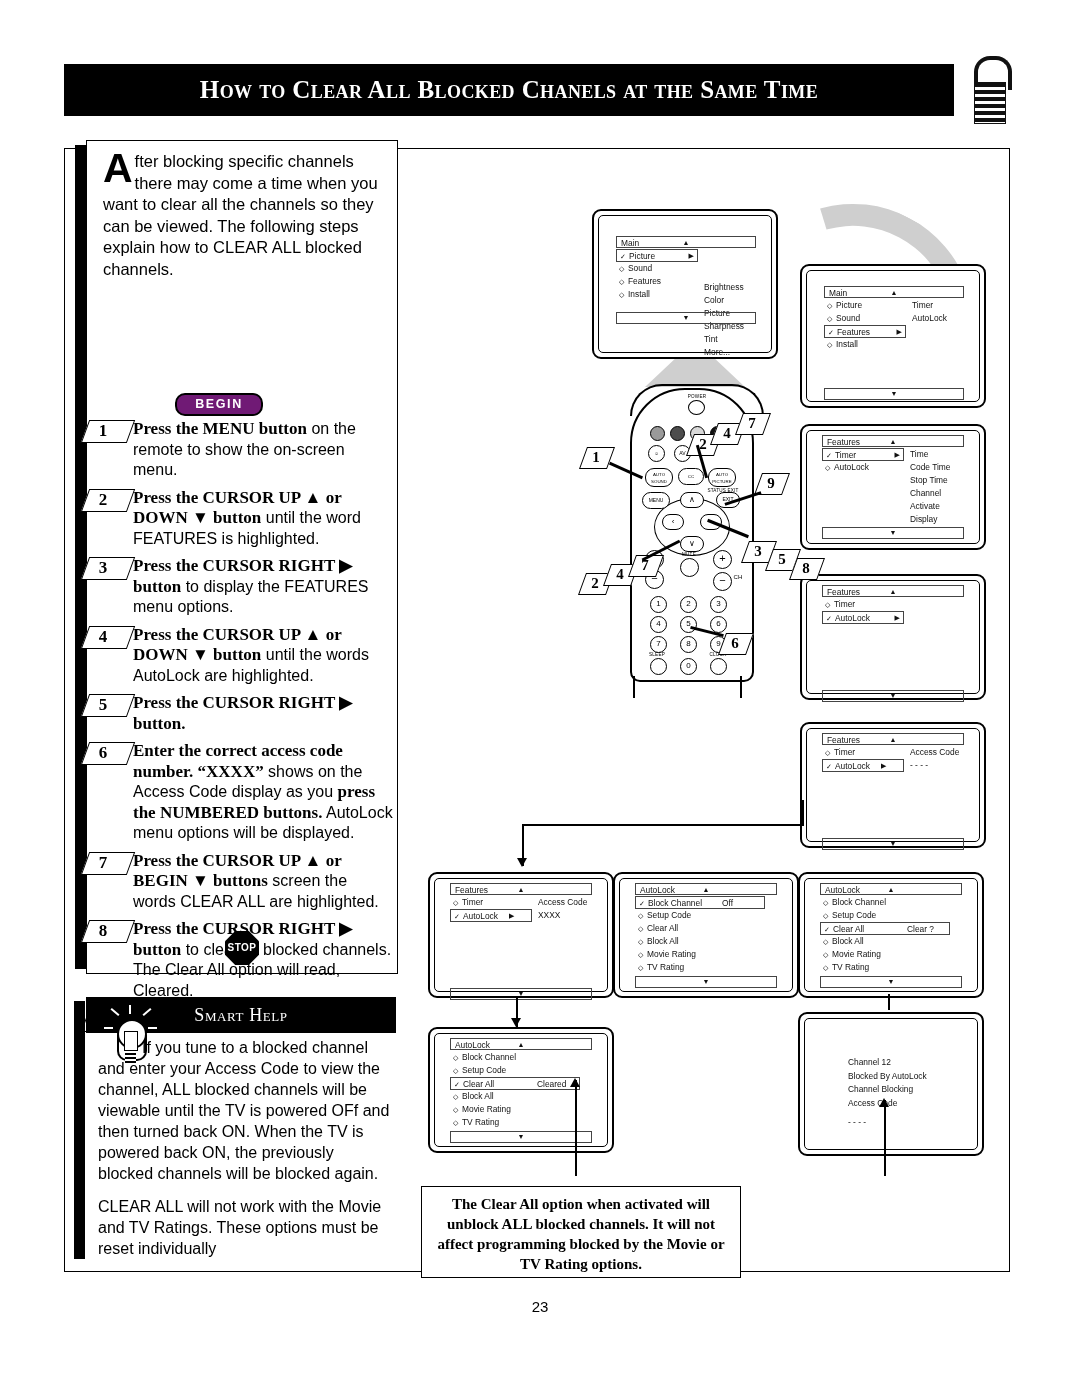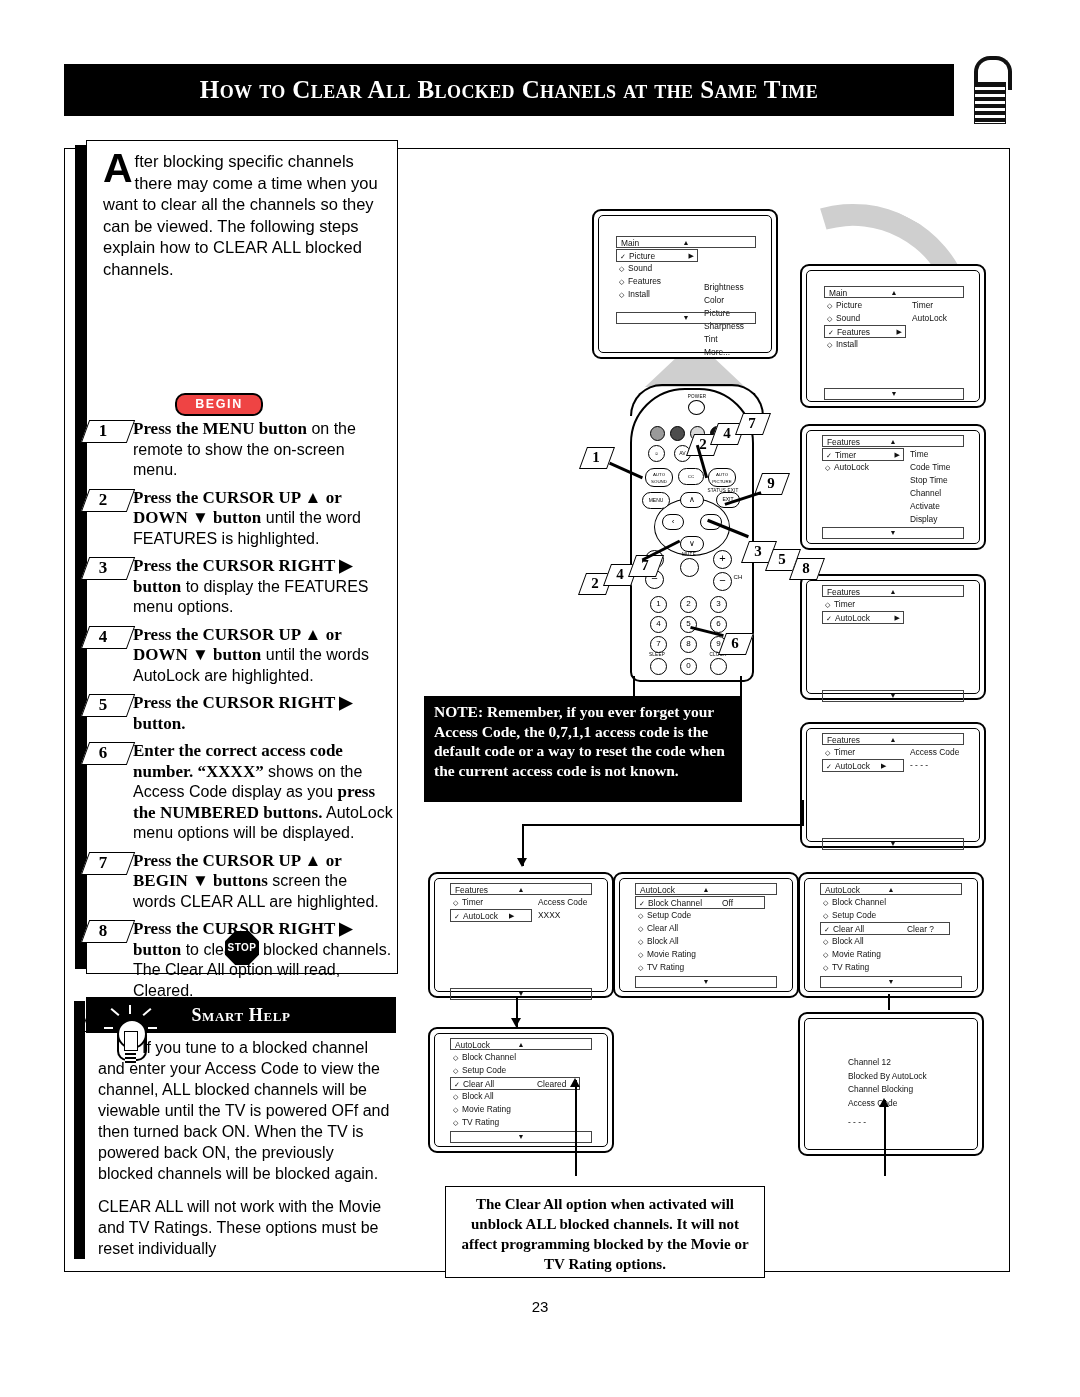--- a/index.html
+++ b/index.html
@@ -19,39 +19,39 @@
 
   
   .outerframe{position:absolute;left:64px;top:148px;width:944px;height:1122px;border:1.5px solid #000;}
 
   
   .leftpanel{position:absolute;left:86px;top:140px;width:310px;height:832px;border:1.5px solid #000;background:#fff;}
   .leftpanel .spine{position:absolute;left:-12px;top:4px;width:11px;height:824px;background:#000;}
   .intro{position:absolute;left:16px;top:10px;width:286px;font-size:16.5px;line-height:21.5px;}
   .dropcap{float:left;font-size:41px;line-height:35px;font-weight:bold;padding-right:2px;font-family:"Liberation Sans",sans-serif;}
   .beginbadge{position:absolute;left:88px;top:252px;width:84px;height:19px;border:2.5px solid #000;border-radius:10px;
-     background:#ef4444;color:#fff;font-size:12.5px;font-weight:bold;letter-spacing:1.6px;text-align:center;line-height:19px;}
+     background:#701a75;color:#fff;font-size:12.5px;font-weight:bold;letter-spacing:1.6px;text-align:center;line-height:19px;}
   .steps{position:absolute;left:14px;top:278px;width:292px;}
   .step{position:relative;margin-bottom:7px;padding-left:32px;font-size:16px;line-height:20.5px;}
   .stepnum{position:absolute;left:-16px;top:1px;width:44px;height:21px;}
   .stepnum .dia{position:absolute;left:0;top:0;width:44px;height:21px;border:1.6px solid #000;background:#fff;
      transform:skewX(-20deg);}
   .stepnum .n{position:absolute;left:0;top:0;width:36px;height:21px;line-height:21px;text-align:center;
      font-family:"Liberation Serif",serif;font-size:17px;font-weight:bold;}
   .b{font-family:"Liberation Serif",serif;font-weight:bold;font-size:17px;}
   .stoprow{position:absolute;left:0;top:790px;width:310px;text-align:center;}
   .stopsign{display:inline-block;width:34px;height:34px;background:#000;color:#fff;
      clip-path:polygon(30% 0,70% 0,100% 30%,100% 70%,70% 100%,30% 100%,0 70%,0 30%);
      font-size:10px;font-weight:bold;line-height:34px;text-align:center;letter-spacing:.5px;}
 
   
   .smarthelp{position:absolute;left:86px;top:997px;width:310px;height:265px;background:#fff;}
   .sh-head{position:absolute;left:0;top:0;width:310px;height:36px;background:#000;}
   .sh-head .t{position:absolute;left:0;top:0;width:310px;height:20px;line-height:36px;text-align:center;color:#fff;
-     font-family:"Liberation Serif",serif;font-weight:bold;font-size:18px;font-variant:small-caps;letter-spacing:.6px;}
+     font-family:"Liberation Serif",serif;font-weight:normal;font-size:18px;font-variant:small-caps;letter-spacing:.6px;}
   .sh-spine{position:absolute;left:-12px;top:4px;width:11px;height:258px;background:#000;}
   .bulb{position:absolute;left:18px;top:8px;width:54px;height:62px;}
   .bulb .glass2{position:absolute;left:13px;top:30px;width:26px;height:24px;border:2px solid #000;border-top:none;border-radius:0 0 10px 10px;background:#fff;}
   .bulb .base{position:absolute;left:21px;top:48px;width:11px;height:12px;background:
      repeating-linear-gradient(to bottom,#000 0 2px,#fff 2px 4px);}
   .bulb i{position:absolute;background:#fff;}
   .sh-body{position:absolute;left:12px;top:40px;width:292px;font-size:16px;line-height:21px;}
   .sh-p2{margin-top:12px;}
 
   
@@ -547,40 +547,37 @@
       <div class="tagn">9</div>
   </div>
   <div class="ln" style="left:724px;top:497px;width:38px;height:3px;transform:rotate(-18deg);"></div>
 
   <div style="position:absolute;left:722px;top:633px;">
     <div class="tag"></div>
       <div class="tagn">6</div>
   </div>
   <div class="ln" style="left:690px;top:630px;width:34px;height:3px;transform:rotate(14deg);"></div>
 
-  <div class="notebox">
-    <div class="tx">NOTE: Remember, if you ever forget your Access Code, the 0,7,1,1 access code is the default code or a way to reset the code when the current access code is not known.</div>
-  </div>
 
   <div class="ln" style="left:633px;top:676px;width:2px;height:22px;"></div>
   <div class="ln" style="left:740px;top:676px;width:2px;height:22px;"></div>
 
   <div class="ln" style="left:522px;top:824px;width:2px;height:42px;"></div>
   <div class="ln" style="left:522px;top:824px;width:282px;height:2px;"></div>
   <div class="ln" style="left:802px;top:800px;width:2px;height:26px;"></div>
   <div class="arrowdn" style="left:517px;top:858px;"></div>
 
   <div class="ln" style="left:516px;top:996px;width:2px;height:32px;"></div>
   <div class="arrowdn" style="left:511px;top:1018px;"></div>
 
   <div class="ln" style="left:888px;top:994px;width:2px;height:16px;"></div>
 
   <div class="ln" style="left:575px;top:1080px;width:2px;height:96px;"></div>
   <div class="arrowup" style="left:570px;top:1078px;"></div>
   <div class="ln" style="left:884px;top:1100px;width:2px;height:76px;"></div>
   <div class="arrowup" style="left:879px;top:1098px;"></div>
 
-  <div class="cap" style="left:421px;top:1186px;width:318px;height:90px;margin-left:24px;">
+  <div class="cap" style="left:421px;top:1186px;width:318px;height:90px;">
     <div class="tx">The Clear All option when activated will unblock ALL blocked channels. It will not affect programming blocked by the Movie or TV Rating options.</div>
   </div>
 
   <div class="pagenum">23</div>
 </div>
 
 </body></html>

